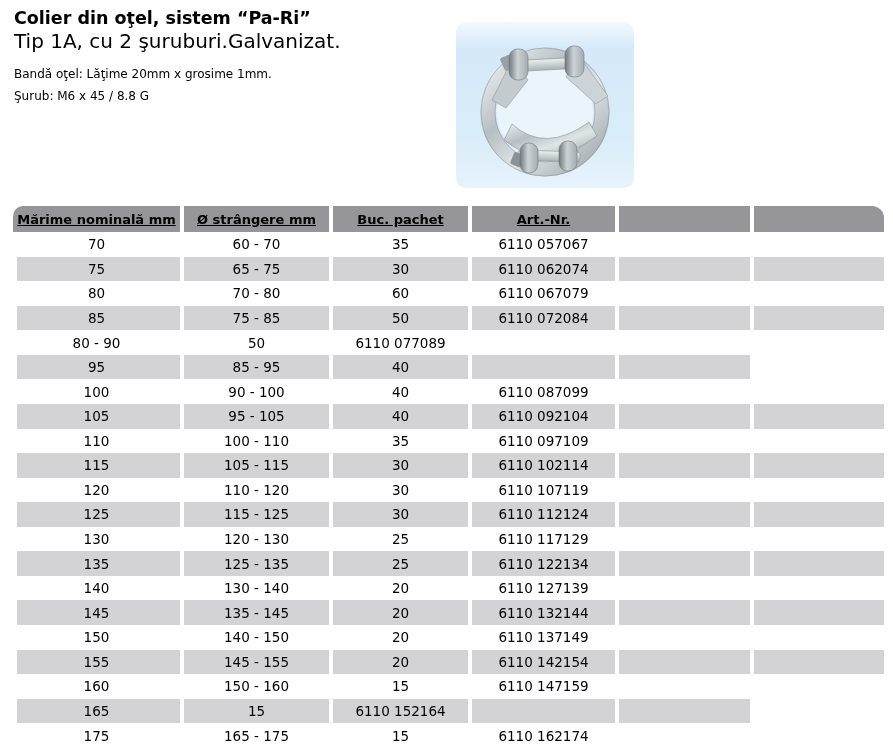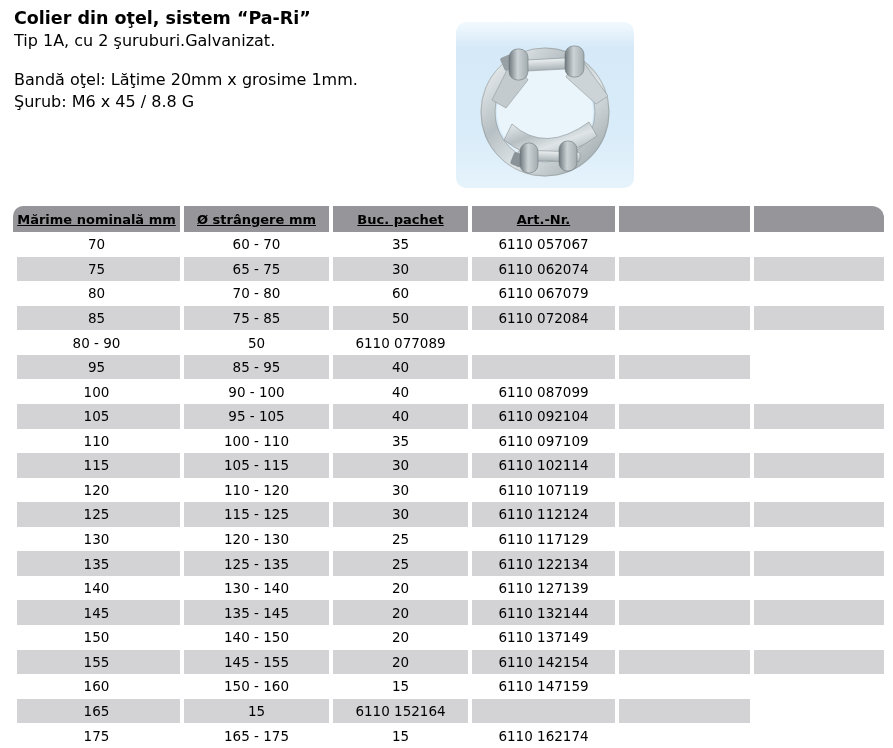--- a/index.html
+++ b/index.html
@@ -12,22 +12,22 @@
     font-family: "DejaVu Sans", "Liberation Sans", sans-serif;
     color: #000000;
     --header-bg: #95959a;
     --row-alt-bg: #d3d3d6;
   }
   .page { position: relative; width: 893px; height: 748px; }
 
   
   .intro { position: absolute; left: 14px; top: 6px; }
   .title { font-size: 17.5px; font-weight: bold; line-height: 24px; margin: 0; }
-  .subtitle { font-size: 16px; line-height: 22px; }
-  .specs { margin-top: 17px; font-size: 16px; line-height: 22px; }
+  .subtitle { font-size: 20px; line-height: 22px; }
+  .specs { margin-top: 11px; font-size: 12px; line-height: 22px; }
 
   
   .photo {
     position: absolute; left: 456px; top: 22px;
     width: 178px; height: 166px;
     border-radius: 10px;
     background: linear-gradient(180deg, #f2f9fe 0%, #d5e9f8 16%, #d9ecf9 68%, #e6f3fb 100%);
     overflow: hidden;
   }
   .photo svg { display: block; }

